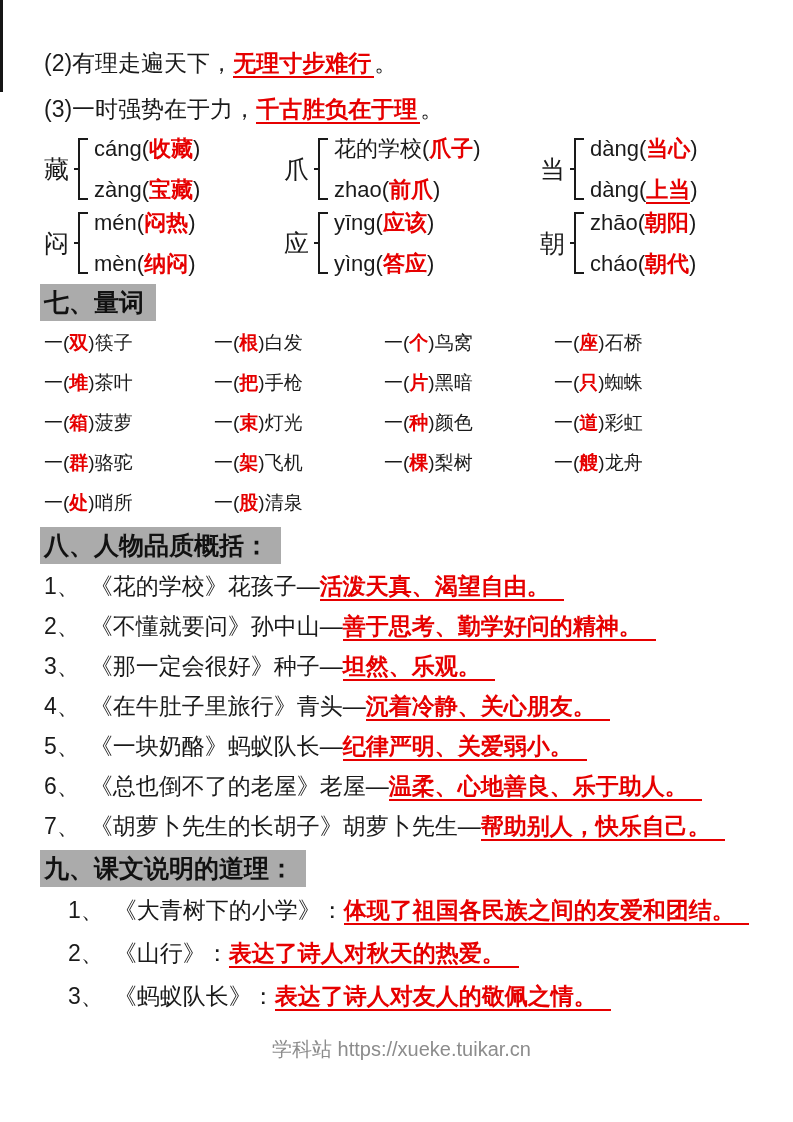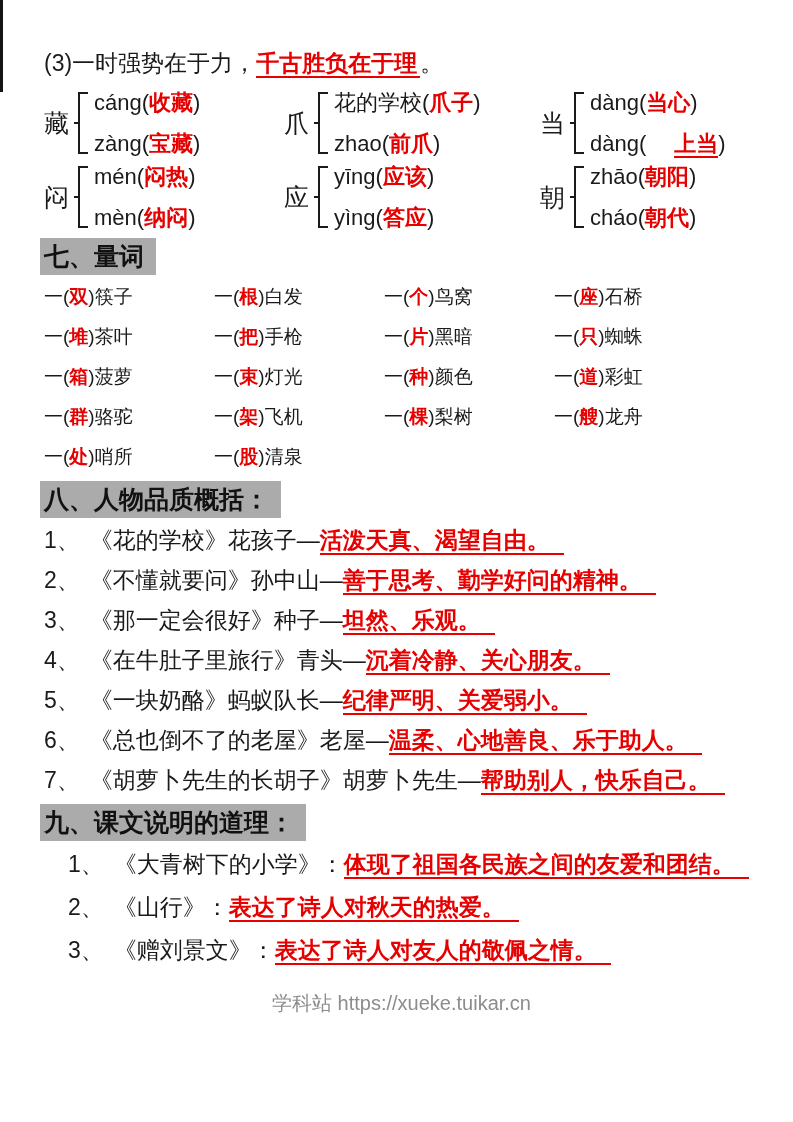--- a/index.html
+++ b/index.html
@@ -17,40 +17,41 @@
       line-height:34px;padding:1px 12px 2px 4px;margin:4px 0 2px -4px;}
   
   .mdz-row{display:flex;align-items:center;height:74px;}
   .mdz-g{display:flex;align-items:center;}
   .g1{width:240px;} .g2{width:256px;} .g3{flex:1;}
   .mdz-char{font-size:25px;margin-right:2px;}
   .brace{margin:0 5px 0 3px;flex:none;}
   .readings{display:flex;flex-direction:column;gap:17px;}
   .reading{font-size:22px;line-height:24px;white-space:nowrap;}
   .word{color:#e60000;font-weight:700;}
-  .u{border-bottom:2px solid #e60000;margin-left:28px;}
+  .u{border-bottom:2px solid #e60000;}
   
   .lc-grid{display:grid;grid-template-columns:170px 170px 170px 1fr;grid-auto-rows:40px;
            align-items:center;font-size:19px;margin-top:2px;}
   .lc{white-space:nowrap;}
   .lc .word{font-weight:700;}
   
   .li{font-size:23px;line-height:40px;white-space:nowrap;}
   .daoli .li{line-height:43px;margin-left:24px;}
   .li .num{margin-right:10px;}
   
   .footer{margin-top:18px;text-align:center;color:#8c8c8c;font-size:20px;}
 </style>
 </head>
 <body>
 
 <div class="edge"></div>
 
 <div class="doc">
 
+  <div class="topline"><span>(2)有理走遍天下，</span><span class="ru">无理寸步难行</span><span>。</span></div>
   <div class="topline"><span>(3)一时强势在于力，</span><span class="ru">千古胜负在于理</span><span>。</span></div>
 
 
   <div class="mdz-row">
     <div class="mdz-g g1">
       <span class="mdz-char">藏</span>
       <svg class="brace" width="15" height="62" viewBox="0 0 15 62">
           <path d="M14 1 H5 V61 H14 M5 31 H0" stroke="#1a1a1a" stroke-width="2" fill="none"></path>
         </svg>
       <div class="readings">
@@ -146,18 +147,18 @@
     <div class="li"><span class="num">5、</span><span>《一块奶酪》蚂蚁队长—</span><span class="ru">纪律严明、关爱弱小。</span></div>
     <div class="li"><span class="num">6、</span><span>《总也倒不了的老屋》老屋—</span><span class="ru">温柔、心地善良、乐于助人。</span></div>
     <div class="li"><span class="num">7、</span><span>《胡萝卜先生的长胡子》胡萝卜先生—</span><span class="ru">帮助别人，快乐自己。</span></div>
   </div>
 
   <div class="hl">九、课文说明的道理：</div>
 
   <div class="daoli">
     <div class="li"><span class="num">1、</span><span>《大青树下的小学》：</span><span class="ru">体现了祖国各民族之间的友爱和团结。</span></div>
     <div class="li"><span class="num">2、</span><span>《山行》：</span><span class="ru">表达了诗人对秋天的热爱。</span></div>
-    <div class="li"><span class="num">3、</span><span>《赠刘景文》：</span><span class="ru">表达了诗人对友人的敬佩之情。</span></div>
+    <div class="li"><span class="num">3、</span><span>《蚂蚁队长》：</span><span class="ru">表达了诗人对友人的敬佩之情。</span></div>
   </div>
 
   <div class="footer">学科站 https://xueke.tuikar.cn</div>
 
 </div>
 
 </body></html>

